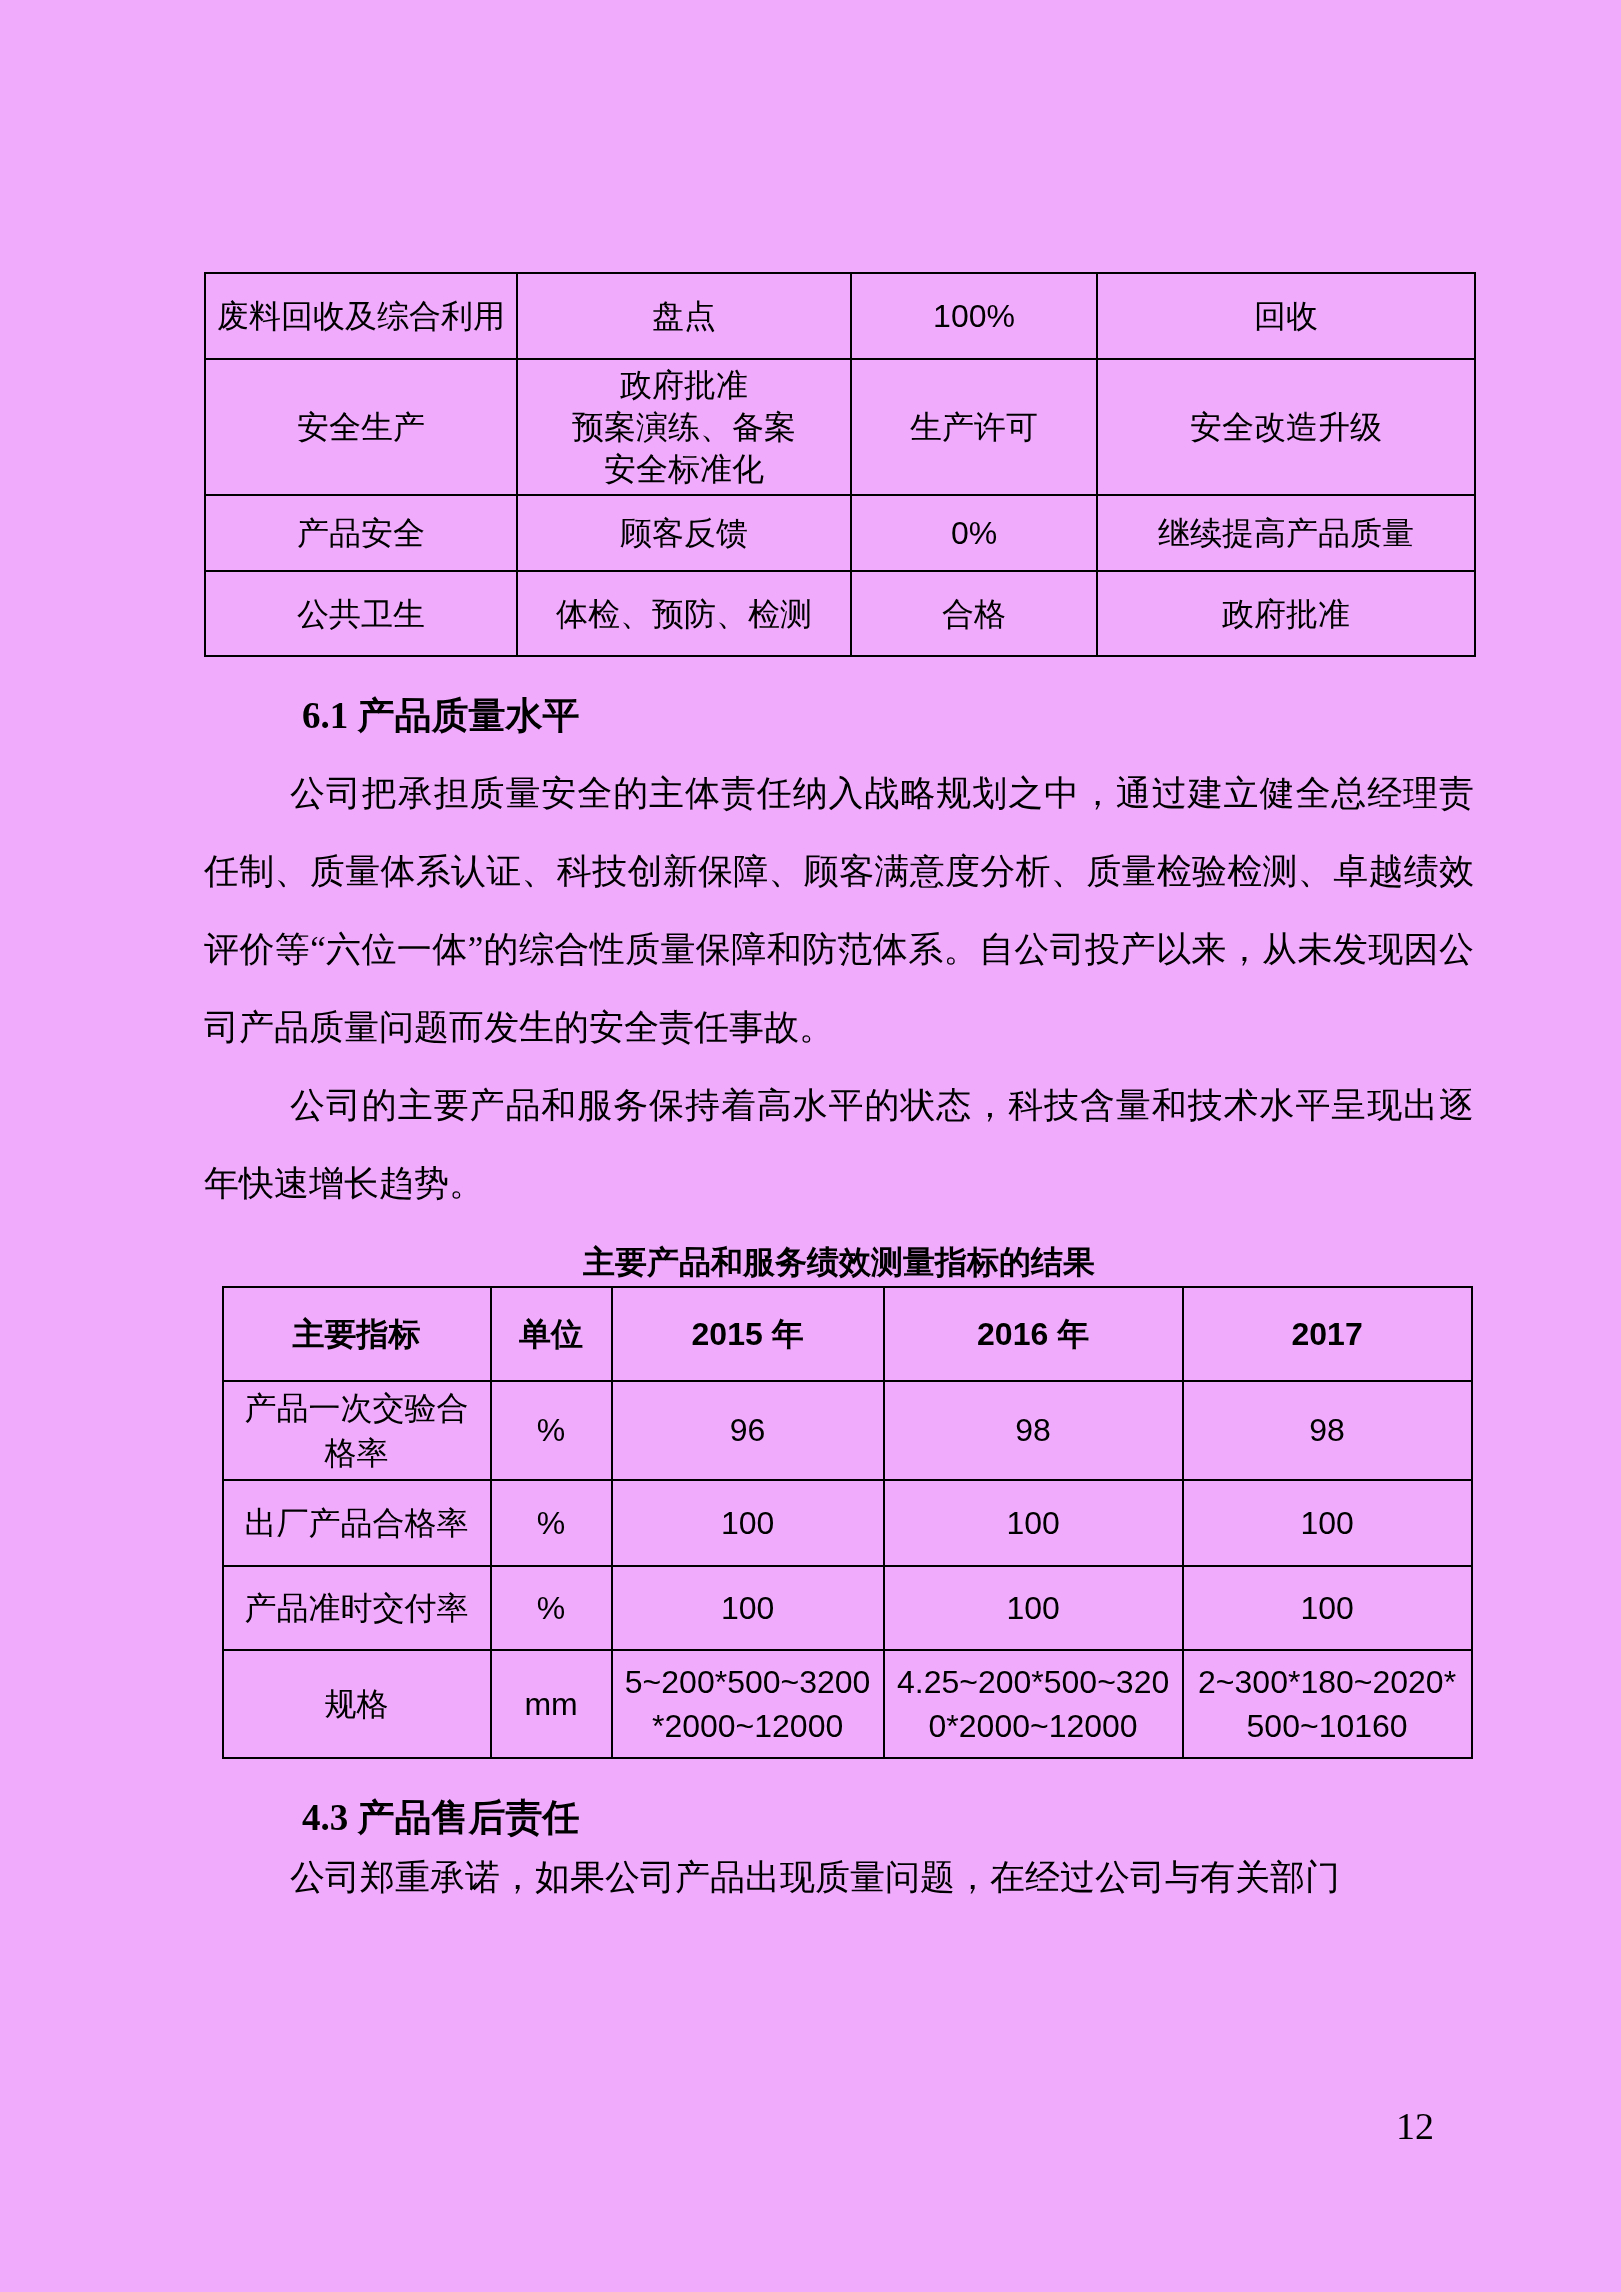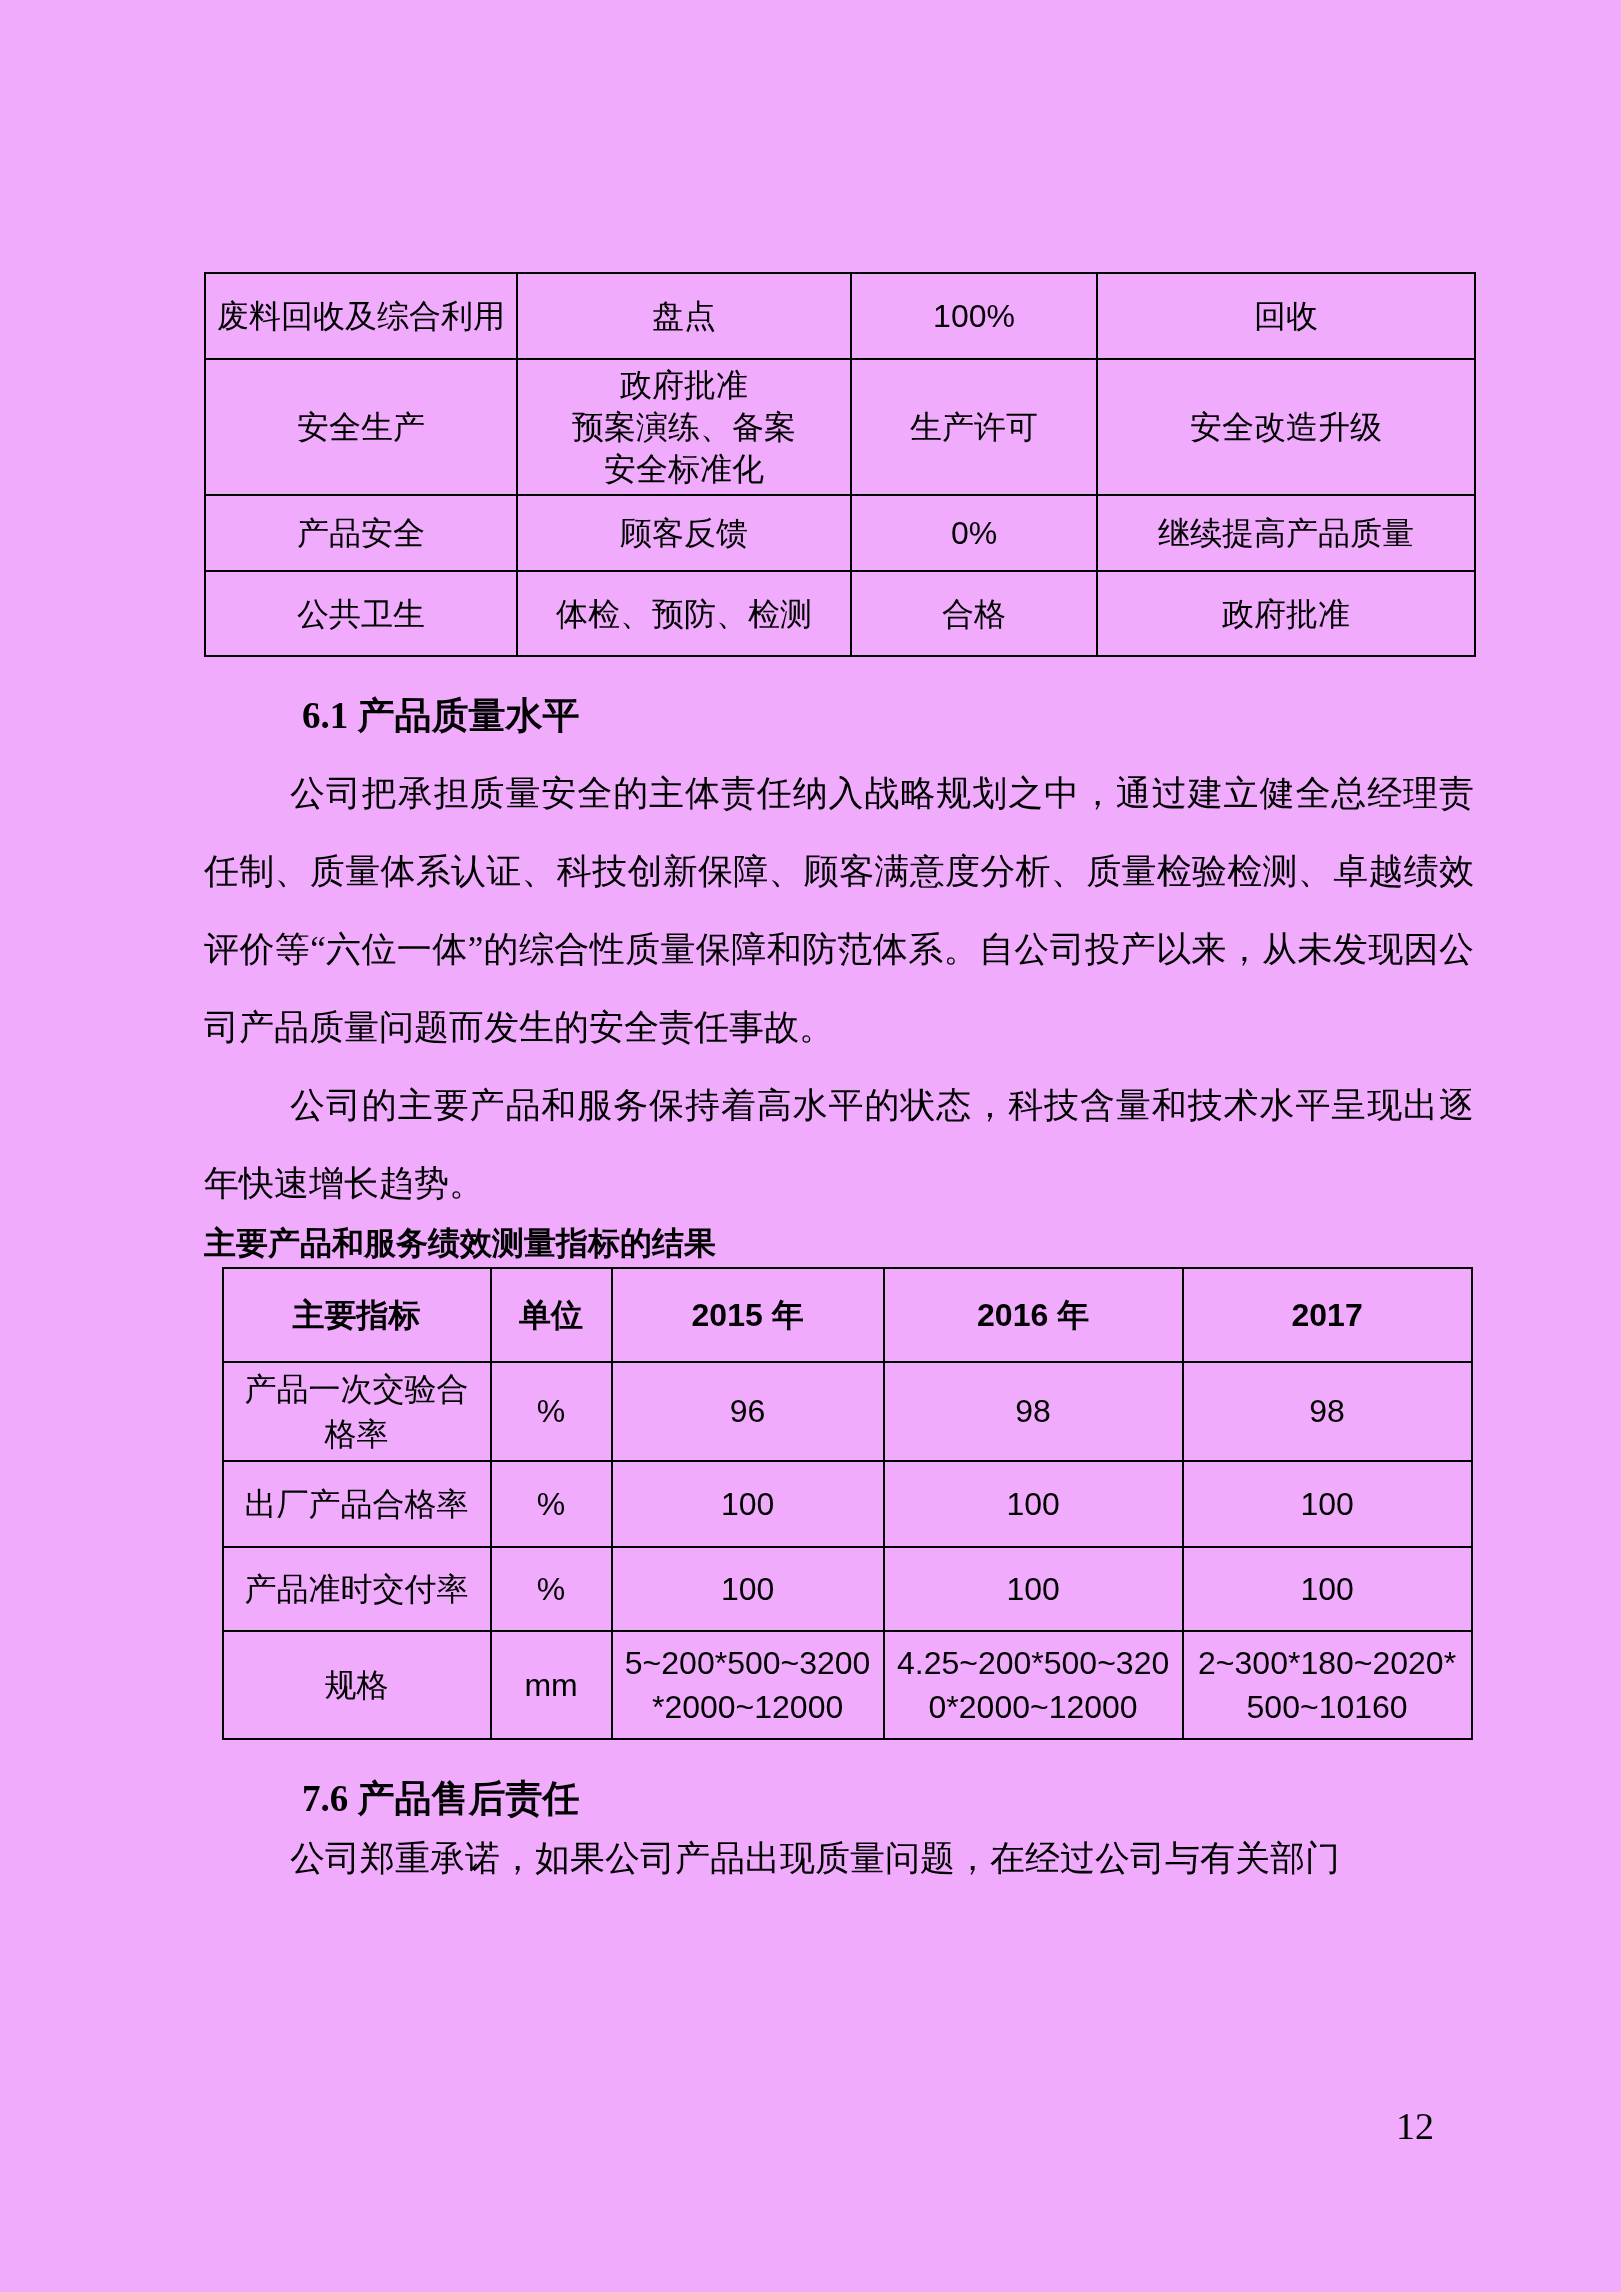--- a/index.html
+++ b/index.html
@@ -49,22 +49,22 @@
   }
   p.body-par {
     font-size:35px;
     line-height:78px;
     text-align:justify;
     text-indent:86px;
     word-break:break-all;
   }
   .p1 { margin-top:17.6px; }
   .metrics-title {
-    margin-top:1px;
-    text-align:left;
+    margin-top:20px;
+    text-align:center;
     font-size:32px;
     line-height:39px;
     font-weight:bold;
     font-family:"Liberation Sans","DejaVu Sans",sans-serif;
   }
   .metrics-table {
     margin-top:3.9px;
     margin-left:17.6px;
     width:1249px;
     font-size:32px;
@@ -179,20 +179,20 @@
         <tr class="b4">
           <td class="label">规格</td>
           <td class="num">mm</td>
           <td class="num">5~200*500~3200*2000~12000</td>
           <td class="num">4.25~200*500~3200*2000~12000</td>
           <td class="num">2~300*180~2020*500~10160</td>
         </tr>
       </tbody>
     </table>
 
-    <h3 class="sec-subheading sub2">7.6 产品售后责任</h3>
+    <h3 class="sec-subheading sub2">4.3 产品售后责任</h3>
     <p class="body-par">公司郑重承诺，如果公司产品出现质量问题，在经过公司与有关部门</p>
 
   </div>
 
   <div class="page-number">12</div>
 </div>
 
 
 </body></html>

